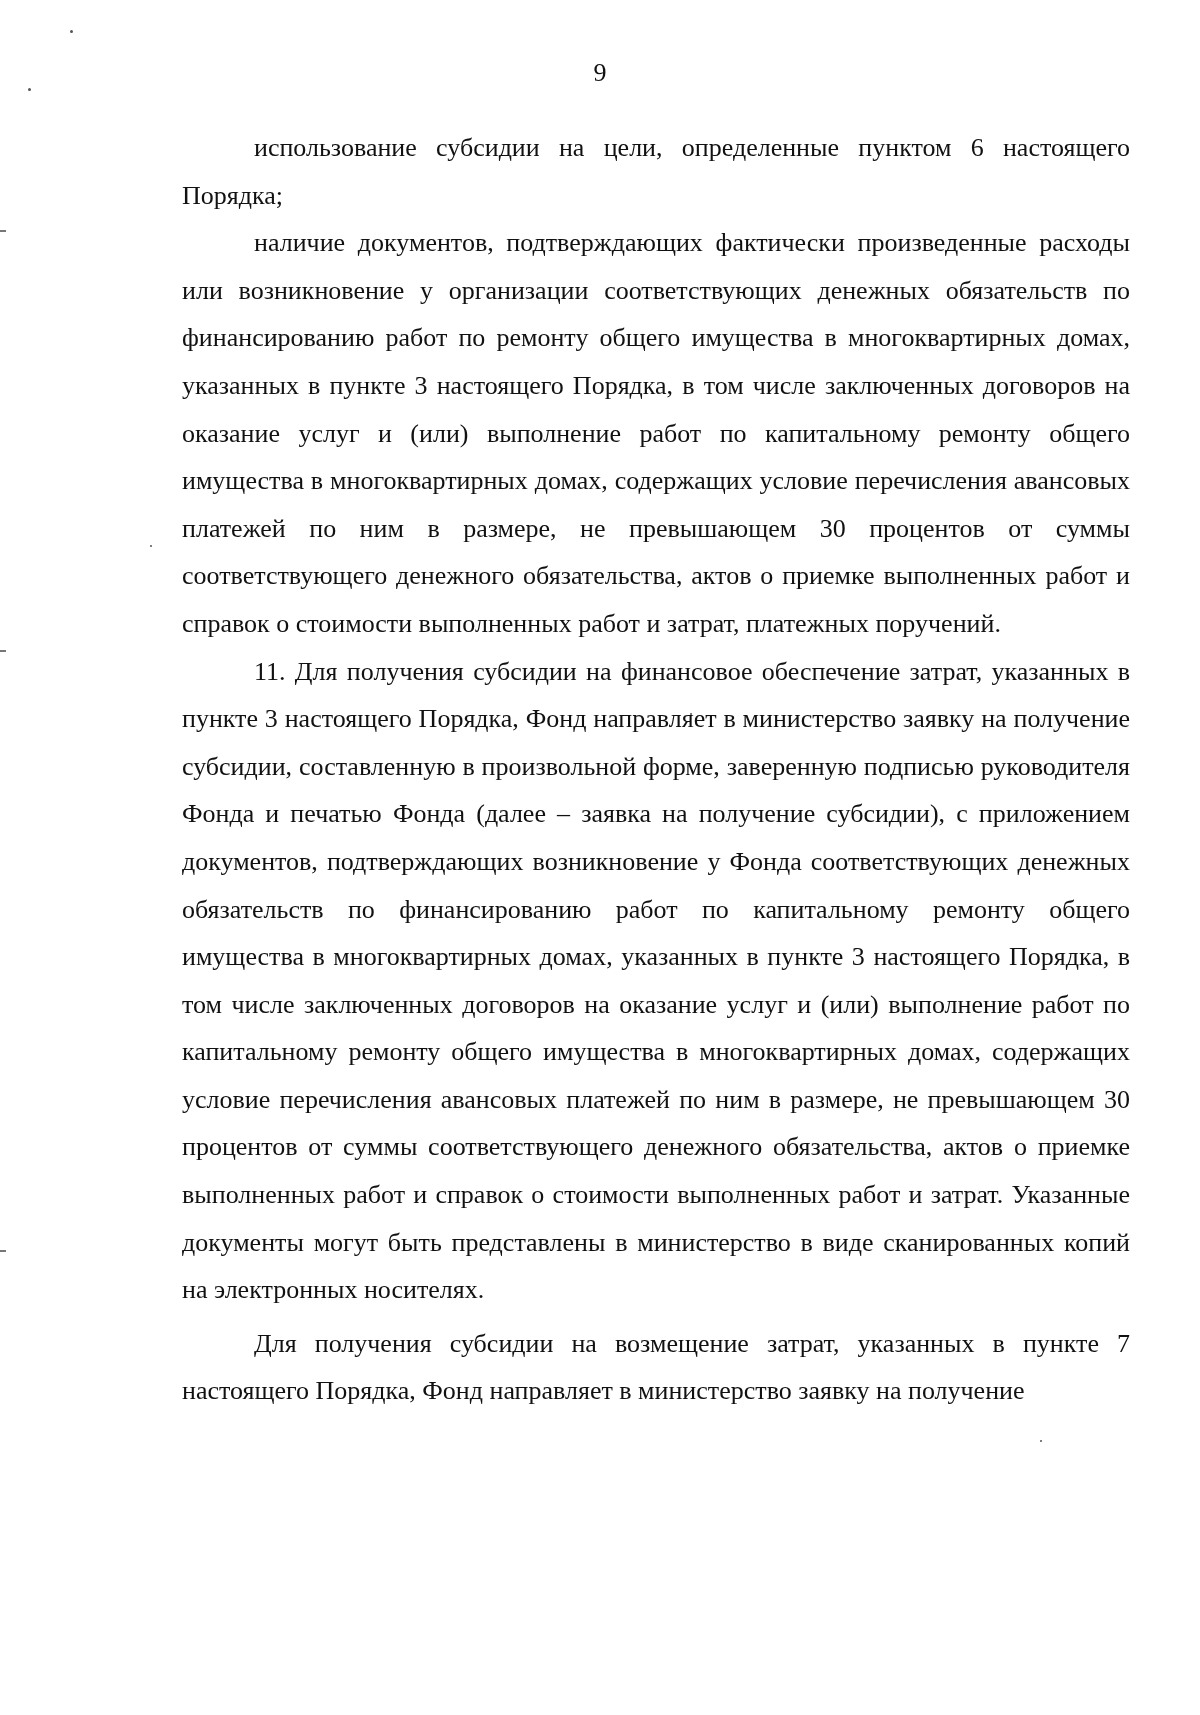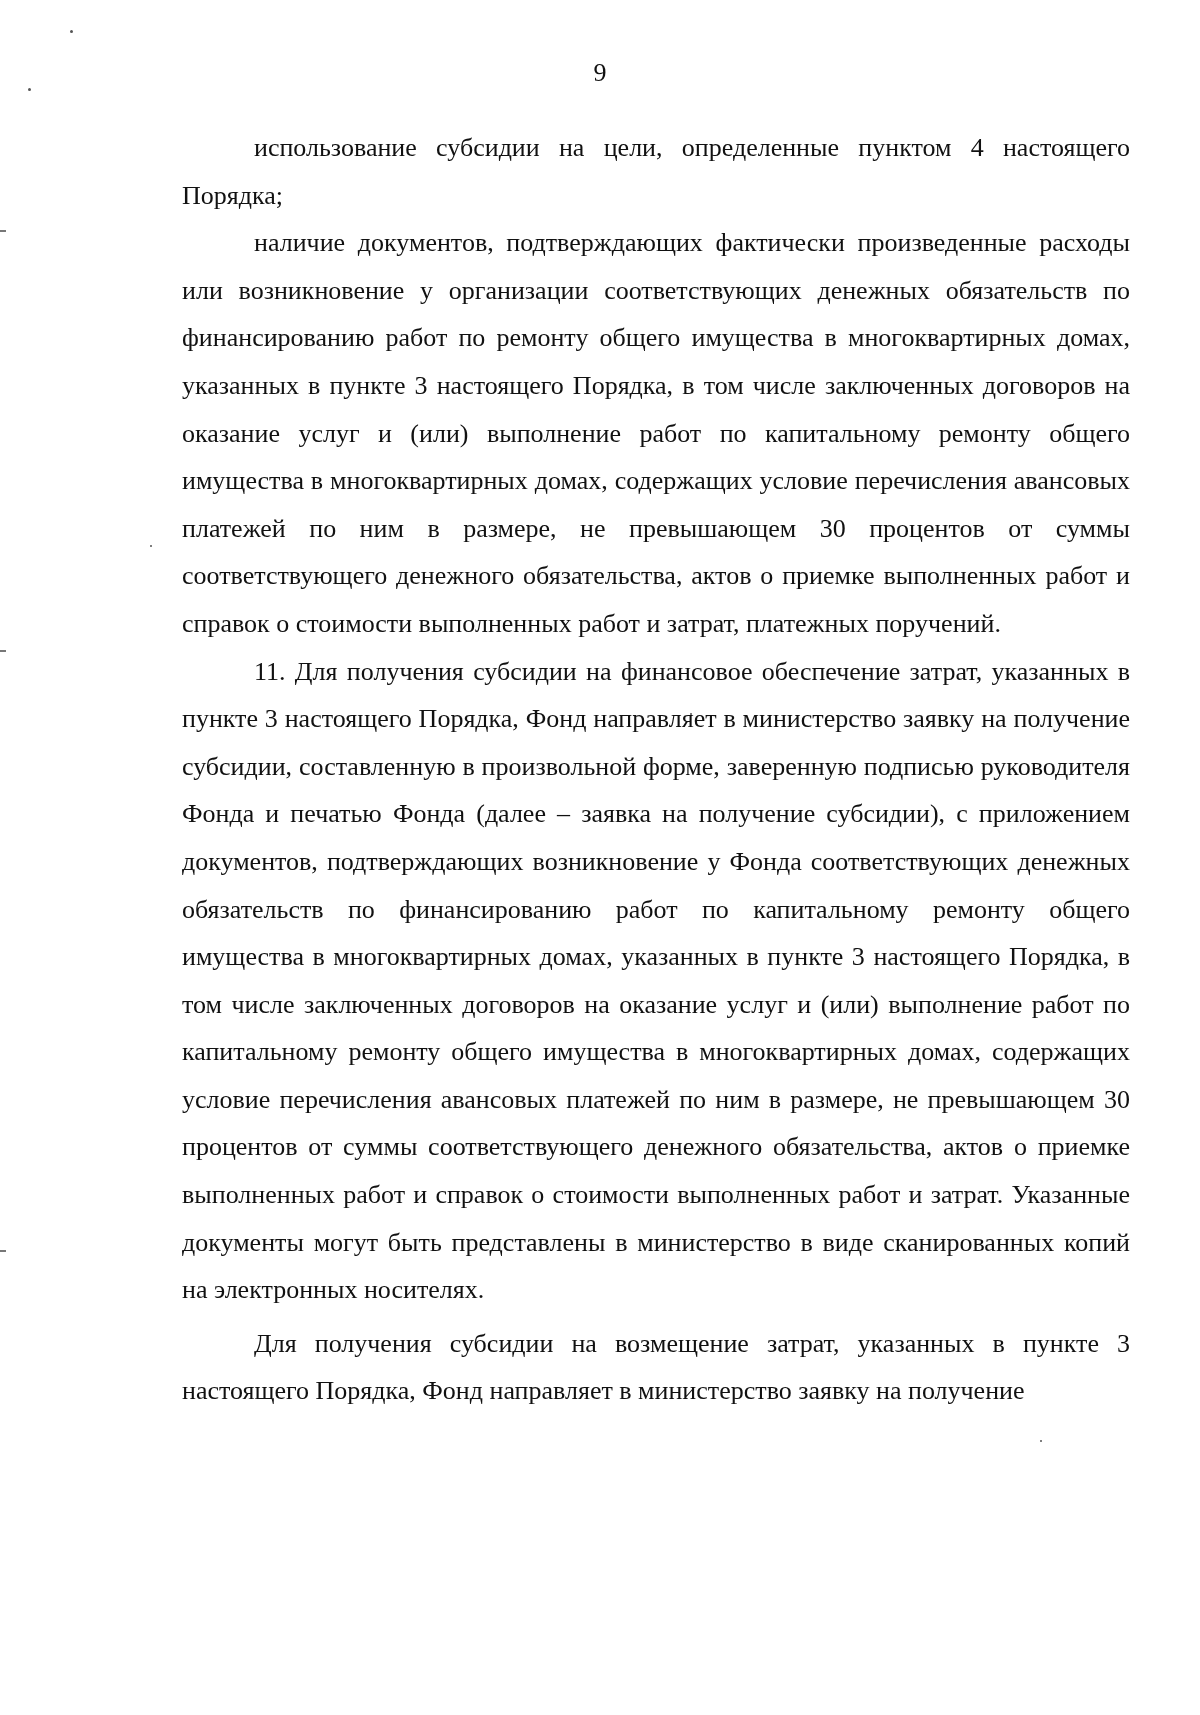--- a/index.html
+++ b/index.html
@@ -19,24 +19,24 @@
   .speck { position: absolute; width: 3px; height: 3px; background: #555; border-radius: 50%; }
   .edge-mark { position: absolute; left: 0; width: 6px; height: 2px; background: #777; }
 </style>
 </head>
 <body>
 
 <div class="page">
   <div class="page-number">9</div>
 
   <div class="body-text">
-    <p class="para">использование субсидии на цели, определенные пунктом 4 настоящего Порядка;</p>
+    <p class="para">использование субсидии на цели, определенные пунктом 6 настоящего Порядка;</p>
     <p class="para">наличие документов, подтверждающих фактически произведенные расходы или возникновение у организации соответствующих денежных обязательств по финансированию работ по ремонту общего имущества в многоквартирных домах, указанных в пункте 3 настоящего Порядка, в том числе заключенных договоров на оказание услуг и (или) выполнение работ по капитальному ремонту общего имущества в многоквартирных домах, содержащих условие перечисления авансовых платежей по ним в размере, не превышающем 30 процентов от суммы соответствующего денежного обязательства, актов о приемке выполненных работ и справок о стоимости выполненных работ и затрат, платежных поручений.</p>
     <p class="para">11. Для получения субсидии на финансовое обеспечение затрат, указанных в пункте 3 настоящего Порядка, Фонд направляет в министерство заявку на получение субсидии, составленную в произвольной форме, заверенную подписью руководителя Фонда и печатью Фонда (далее – заявка на получение субсидии), с приложением документов, подтверждающих возникновение у Фонда соответствующих денежных обязательств по финансированию работ по капитальному ремонту общего имущества в многоквартирных домах, указанных в пункте 3 настоящего Порядка, в том числе заключенных договоров на оказание услуг и (или) выполнение работ по капитальному ремонту общего имущества в многоквартирных домах, содержащих условие перечисления авансовых платежей по ним в размере, не превышающем 30 процентов от суммы соответствующего денежного обязательства, актов о приемке выполненных работ и справок о стоимости выполненных работ и затрат. Указанные документы могут быть представлены в министерство в виде сканированных копий на электронных носителях.</p>
-    <p class="para gap">Для получения субсидии на возмещение затрат, указанных в пункте 3 настоящего Порядка, Фонд направляет в министерство заявку на получение</p>
+    <p class="para gap">Для получения субсидии на возмещение затрат, указанных в пункте 7 настоящего Порядка, Фонд направляет в министерство заявку на получение</p>
   </div>
 
   <div class="speck" style="left:70px;top:30px"></div>
   <div class="speck" style="left:28px;top:88px"></div>
   <div class="speck" style="left:150px;top:545px;width:2px;height:2px"></div>
   <div class="speck" style="left:690px;top:713px;width:2px;height:2px"></div>
   <div class="speck" style="left:1040px;top:1440px;width:2px;height:2px"></div>
   <div class="edge-mark" style="top:230px"></div>
   <div class="edge-mark" style="top:650px"></div>
   <div class="edge-mark" style="top:1250px"></div>

